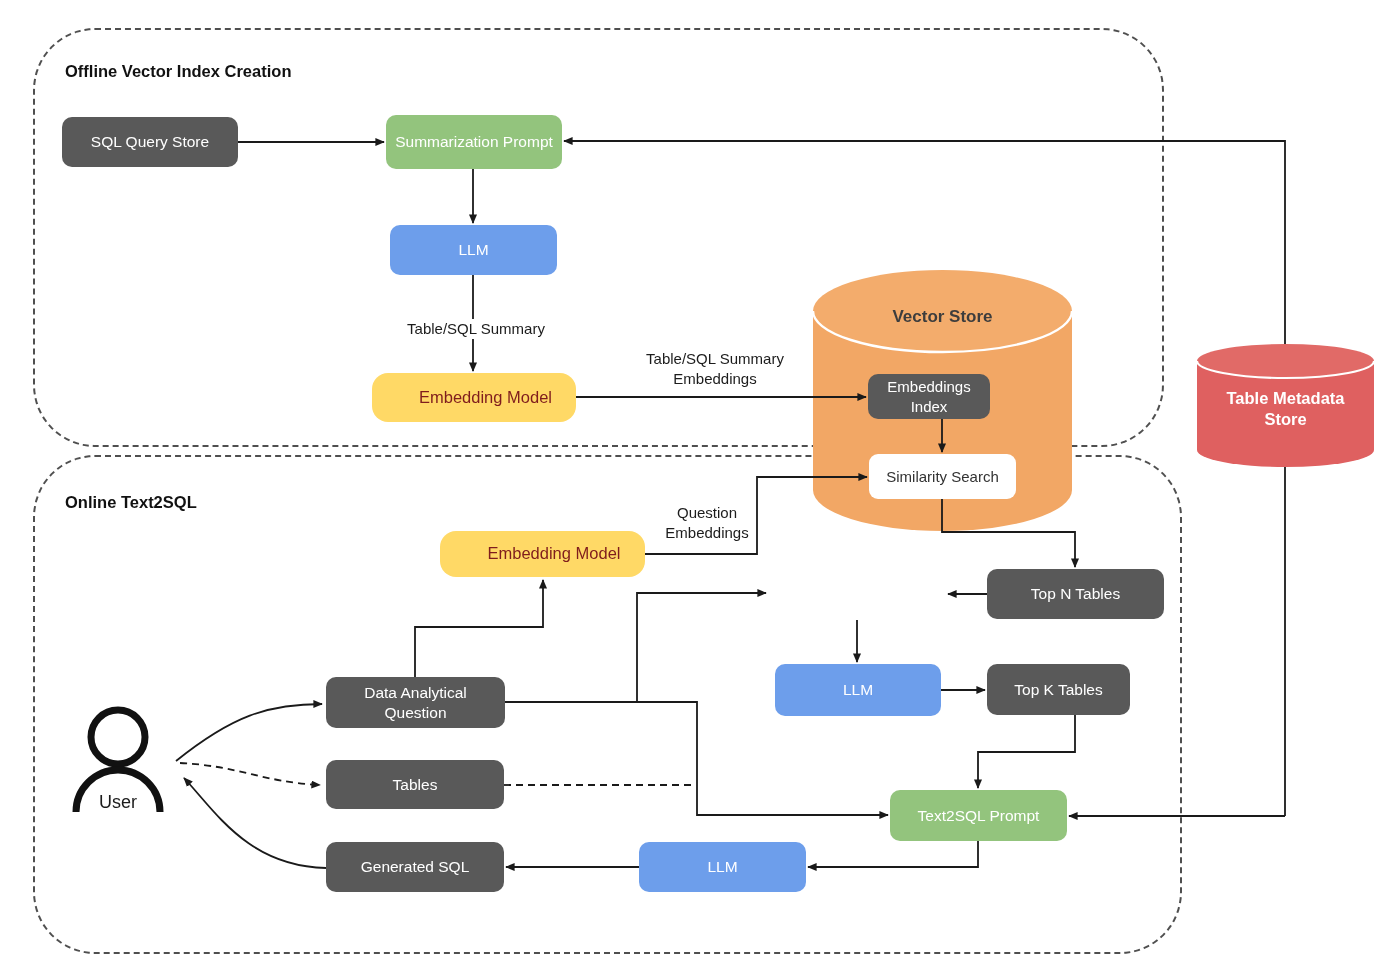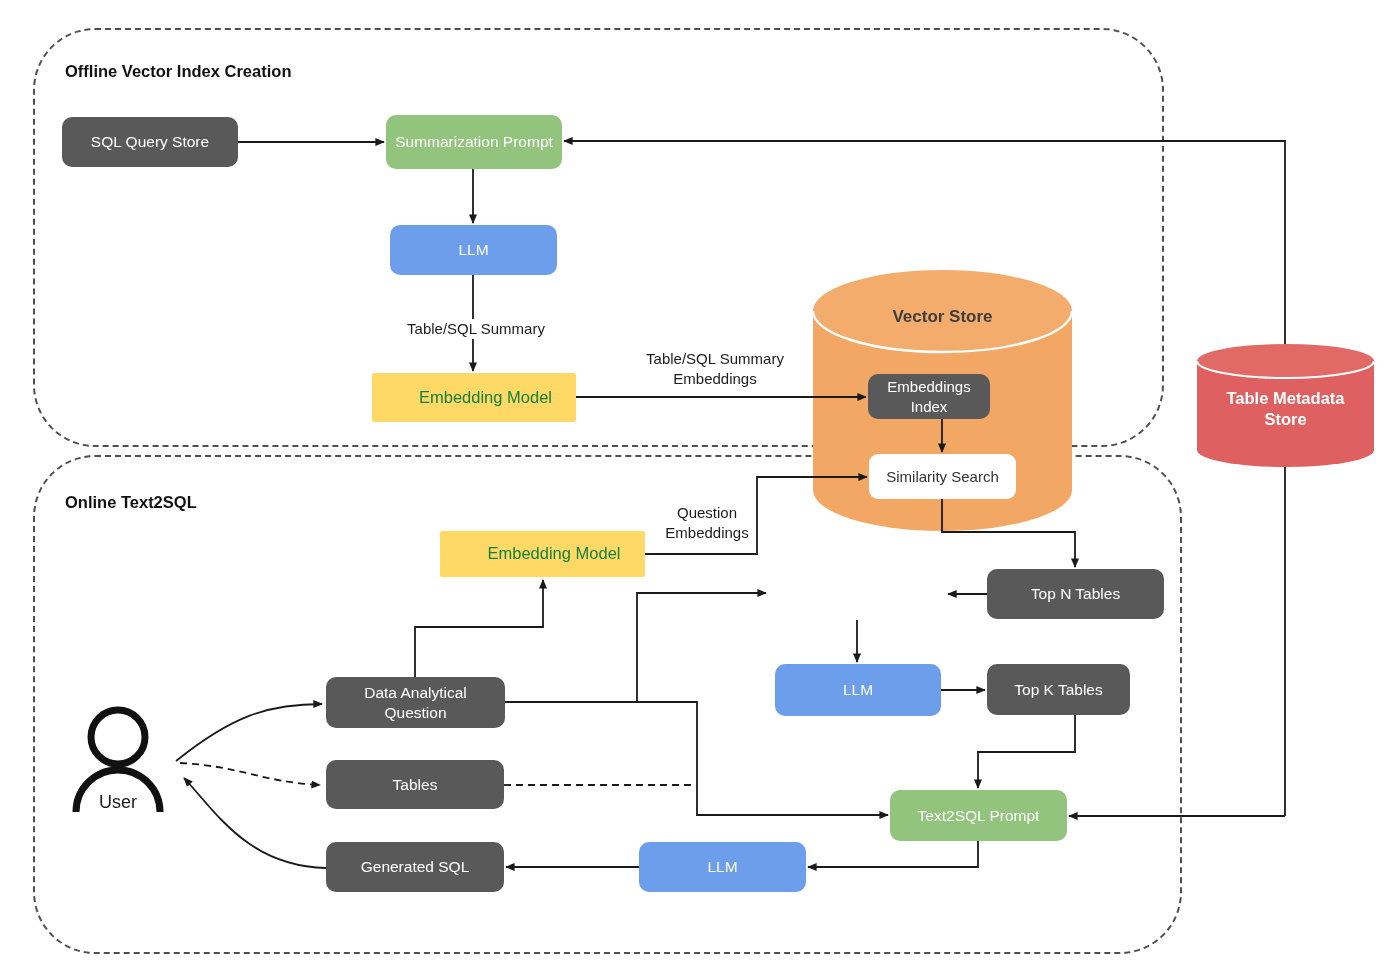--- a/index.html
+++ b/index.html
@@ -34,21 +34,21 @@
     display:flex;align-items:center;justify-content:center;
     text-align:center;
     border-radius:10px;
     font-size:15.5px;line-height:1.28;
     z-index:5;
     padding:2px 8px;box-sizing:border-box;
   }
   .gray {background:#595959;color:#ffffff;}
   .green{background:#93C47D;color:#ffffff;}
   .blue {background:#6D9EEB;color:#ffffff;}
-  .yellow{background:#FFD966;color:#15803d;border-radius:2px;font-size:16.5px;padding-left:31px;}
+  .yellow{background:#FFD966;color:#7f1d1d;border-radius:16px;font-size:16.5px;padding-left:31px;}
   .whitebox{background:#ffffff;color:#333333;border-radius:9px;}
   
   .lbl{
     position:absolute;z-index:6;
     font-size:15px;color:#1c1c1c;
     text-align:center;line-height:1.3;
   }
   .lbl.bg{background:#ffffff;padding:0 3px;}
   .cyl-label{
     position:absolute;z-index:5;text-align:center;font-weight:bold;line-height:1.3;

